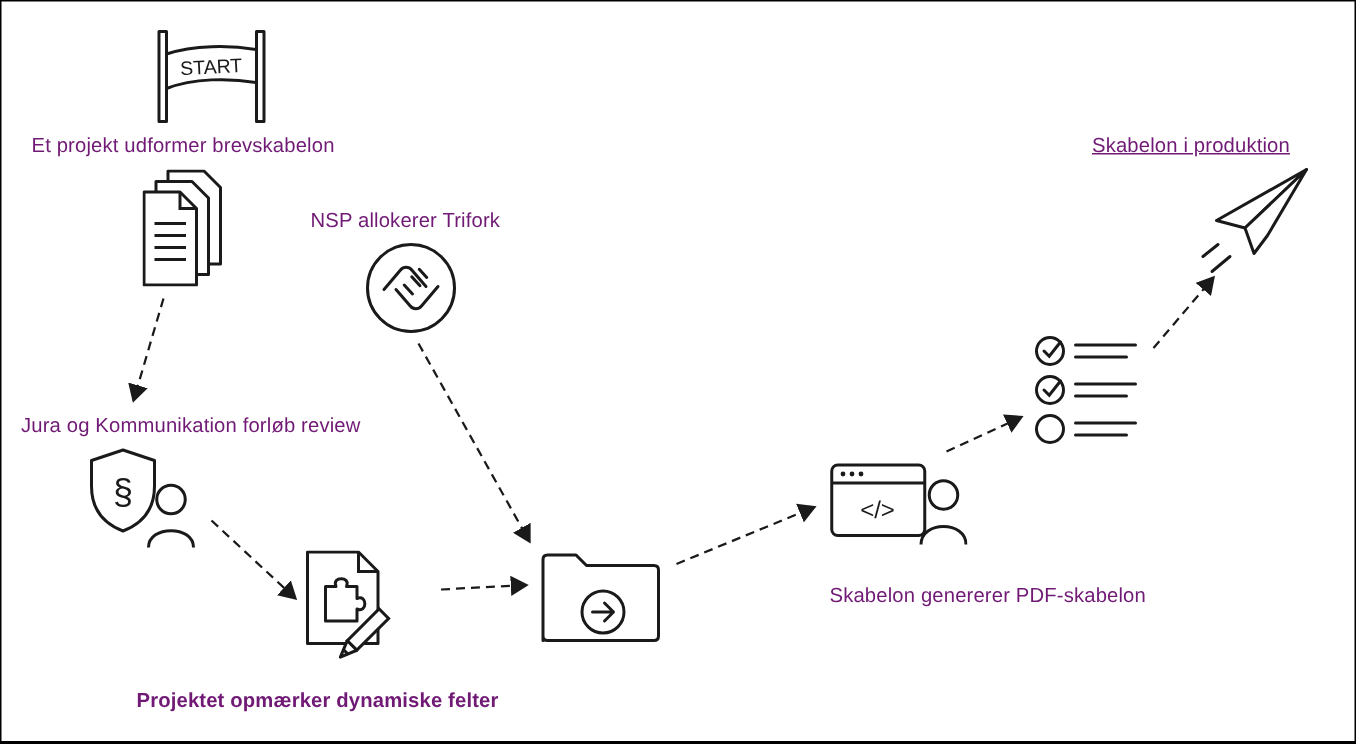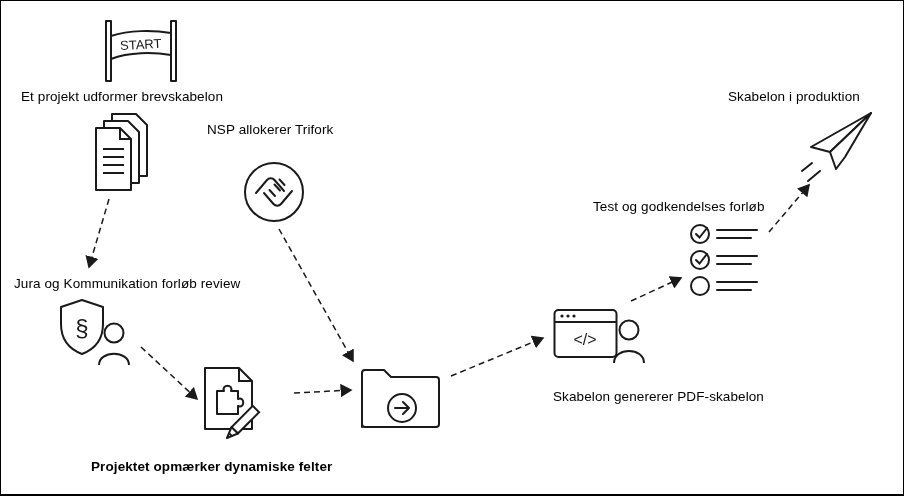--- a/index.html
+++ b/index.html
@@ -11,21 +11,21 @@
     height: 496px;
     background: #ffffff;
     border: 1px solid #000;
     border-bottom-width: 2px;
     overflow: hidden;
   }
   .node { position: absolute; }
   .label {
     position: absolute;
     font-size: 13.5px;
-    color: #000000;
+    color: #701a75;
     white-space: nowrap;
     letter-spacing: 0.1px;
   }
   .icon-svg { display: block; }
   .arrows {
     position: absolute;
     left: 0; top: 0;
     width: 904px; height: 496px;
     pointer-events: none;
   }
@@ -81,21 +81,21 @@
       <path class="stroke" d="M25 15 v11 h11"></path>
       <g class="stroke" stroke-width="1.8">
         <line x1="8" y1="36" x2="29" y2="36"></line>
         <line x1="8" y1="44" x2="29" y2="44"></line>
         <line x1="8" y1="52" x2="29" y2="52"></line>
         <line x1="8" y1="60" x2="29" y2="60"></line>
       </g>
     </svg>
   </div>
 
-  <div class="label" style="left:206px; top:121px;">NSP allokerer Trifork</div>
+  <div class="label" style="left:206px; top:138px;">NSP allokerer Trifork</div>
 
   <div class="node" style="left:242px; top:160px;">
     <svg class="icon-svg" width="62" height="62" viewBox="0 0 62 62">
       <circle class="stroke fillwhite" cx="31" cy="31" r="29"></circle>
       <g class="stroke" stroke-linecap="round" stroke-linejoin="round">
         <path d="M13 32 L24 19 c2 -2.4 5.5 -2.4 7.5 0 l9.5 11"></path>
         <path d="M49 30 L38 43 c-2 2.4 -5.5 2.4 -7.5 0 L21 32"></path>
         <path d="M26.5 29 l5.5 6 M31.5 23.5 l5.5 6 M36.5 18.5 l5 5.5"></path>
       </g>
     </svg>
@@ -144,21 +144,20 @@
       <line class="stroke" x1="1.5" y1="19" x2="63.5" y2="19"></line>
       <circle cx="9" cy="13" r="1.6" fill="#1a1a1a"></circle>
       <circle cx="15" cy="13" r="1.6" fill="#1a1a1a"></circle>
       <circle cx="21" cy="13" r="1.6" fill="#1a1a1a"></circle>
       <text x="32" y="42" font-size="16" text-anchor="middle" fill="#1a1a1a">&lt;/&gt;</text>
       <circle class="stroke fillwhite" cx="76" cy="27" r="9.5"></circle>
       <path class="stroke fillwhite" d="M61 60 c0 -16 30 -16 30 0"></path>
     </svg>
   </div>
 
-  <div class="label" style="left:592px; top:198px;">Test og godkendelses forløb</div>
 
   <div class="node" style="left:688px; top:220px;">
     <svg class="icon-svg" width="76" height="78" viewBox="0 0 76 78">
       <g class="stroke" stroke-linecap="round">
         <circle class="fillwhite" cx="11" cy="13" r="9"></circle>
         <path d="M7 13 l3.5 3.5 L18 7"></path>
         <line x1="28" y1="9" x2="68" y2="9"></line>
         <line x1="28" y1="17" x2="62" y2="17"></line>
 
         <circle class="fillwhite" cx="11" cy="39" r="9"></circle>
@@ -166,21 +165,21 @@
         <line x1="28" y1="35" x2="68" y2="35"></line>
         <line x1="28" y1="43" x2="62" y2="43"></line>
 
         <circle class="fillwhite" cx="11" cy="65" r="9"></circle>
         <line x1="28" y1="61" x2="68" y2="61"></line>
         <line x1="28" y1="69" x2="62" y2="69"></line>
       </g>
     </svg>
   </div>
 
-  <div class="label" style="left:727px; top:88px;">Skabelon i produktion</div>
+  <div class="label" style="left:727px; top:88px;text-decoration:underline;">Skabelon i produktion</div>
 
   <div class="node" style="left:798px; top:106px;">
     <svg class="icon-svg" width="78" height="84" viewBox="0 0 78 84">
       <g class="stroke fillwhite" stroke-linejoin="round">
         <path d="M72 6 L12 40 L31 45 Z"></path>
         <path d="M72 6 L31 45 L37 62 L46 50 Z"></path>
       </g>
       <g class="stroke" stroke-linecap="round">
         <line x1="3" y1="64" x2="13" y2="56"></line>
         <line x1="9" y1="74" x2="21" y2="64"></line>

